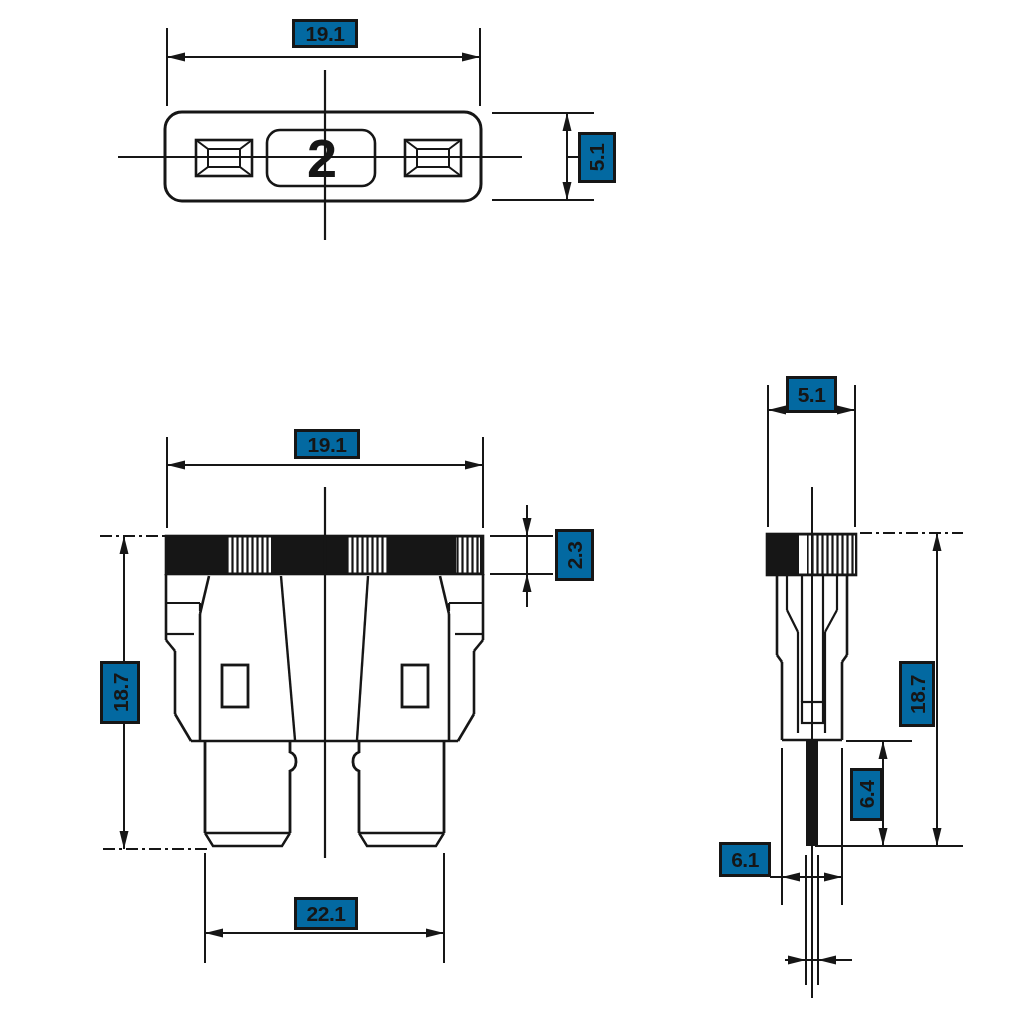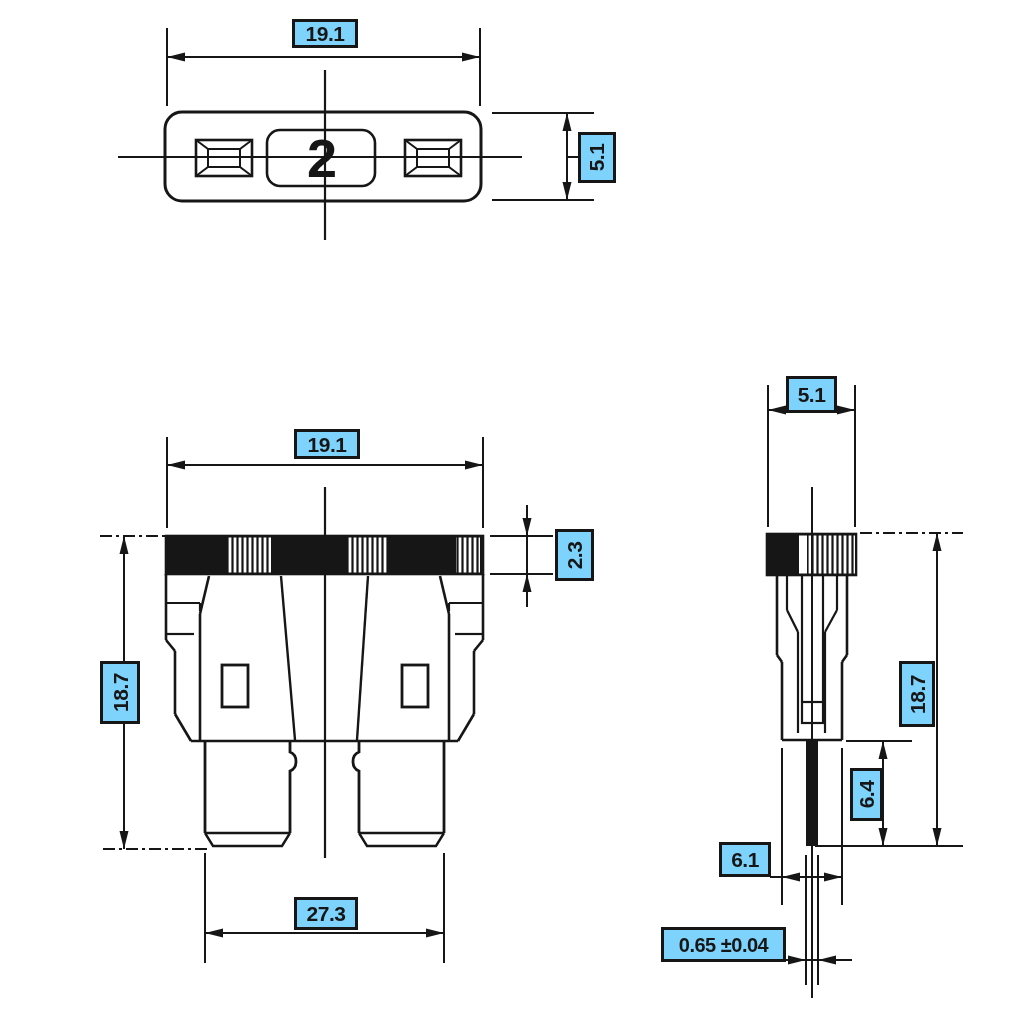--- a/index.html
+++ b/index.html
@@ -1,19 +1,19 @@
 <!DOCTYPE html>
 <html><head>
 <meta charset="utf-8">
 <style>
   html,body{margin:0;padding:0;background:#ffffff;}
   #stage{position:relative;width:1024px;height:1024px;background:#ffffff;overflow:hidden;
          font-family:"Liberation Sans",sans-serif;}
   #linework{position:absolute;left:0;top:0;}
-  .dim-label{position:absolute;box-sizing:border-box;background:#7dd3fc;border:3px solid #161616;
+  .dim-label{position:absolute;box-sizing:border-box;background:#0369a1;border:3px solid #161616;
              display:flex;align-items:center;justify-content:center;color:#161616;
              font-weight:bold;font-size:21px;letter-spacing:-0.5px;z-index:5;}
   .dim-label .txt{white-space:nowrap;line-height:1;}
   .dim-label.rot .txt{transform:rotate(-90deg);}
   #lbl-top-width   {left:292px;top:19px;width:66px;height:29px;}
   #lbl-top-height  {left:578px;top:132px;width:38px;height:51px;}
   #lbl-front-width {left:294px;top:429px;width:66px;height:30px;}
   #lbl-front-cap   {left:555px;top:529px;width:39px;height:52px;}
   #lbl-front-height{left:100px;top:661px;width:40px;height:63px;}
   #lbl-front-span  {left:294px;top:897px;width:64px;height:33px;}
@@ -248,31 +248,28 @@
   <div class="dim-label" id="lbl-front-width">
     <span class="txt">19.1</span>
   </div>
   <div class="dim-label rot" id="lbl-front-cap">
     <span class="txt">2.3</span>
   </div>
   <div class="dim-label rot" id="lbl-front-height">
     <span class="txt">18.7</span>
   </div>
   <div class="dim-label" id="lbl-front-span">
-    <span class="txt">27.3</span>
+    <span class="txt">22.1</span>
   </div>
   <div class="dim-label" id="lbl-side-width">
     <span class="txt">5.1</span>
   </div>
   <div class="dim-label rot" id="lbl-side-height">
     <span class="txt">18.7</span>
   </div>
   <div class="dim-label rot" id="lbl-side-blade">
     <span class="txt">6.4</span>
   </div>
   <div class="dim-label" id="lbl-side-base">
     <span class="txt">6.1</span>
   </div>
-  <div class="dim-label" id="lbl-side-thick">
-    <span class="txt">0.65 ±0.04</span>
-  </div>
 
 </div>
 
 </body></html>

